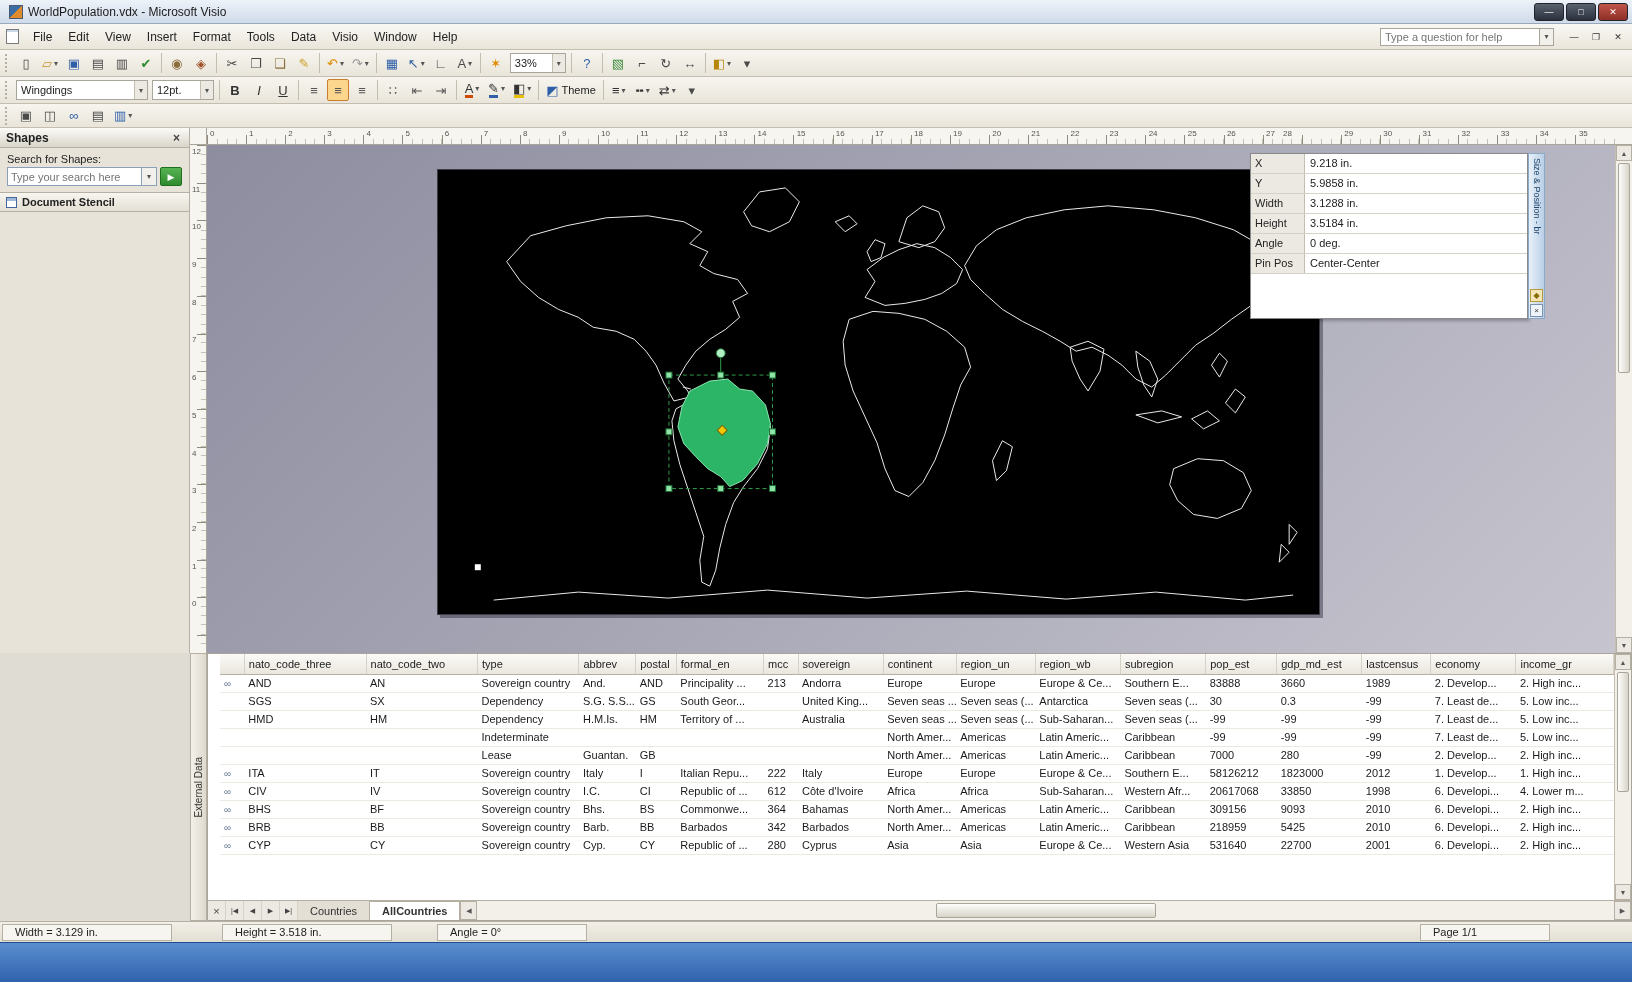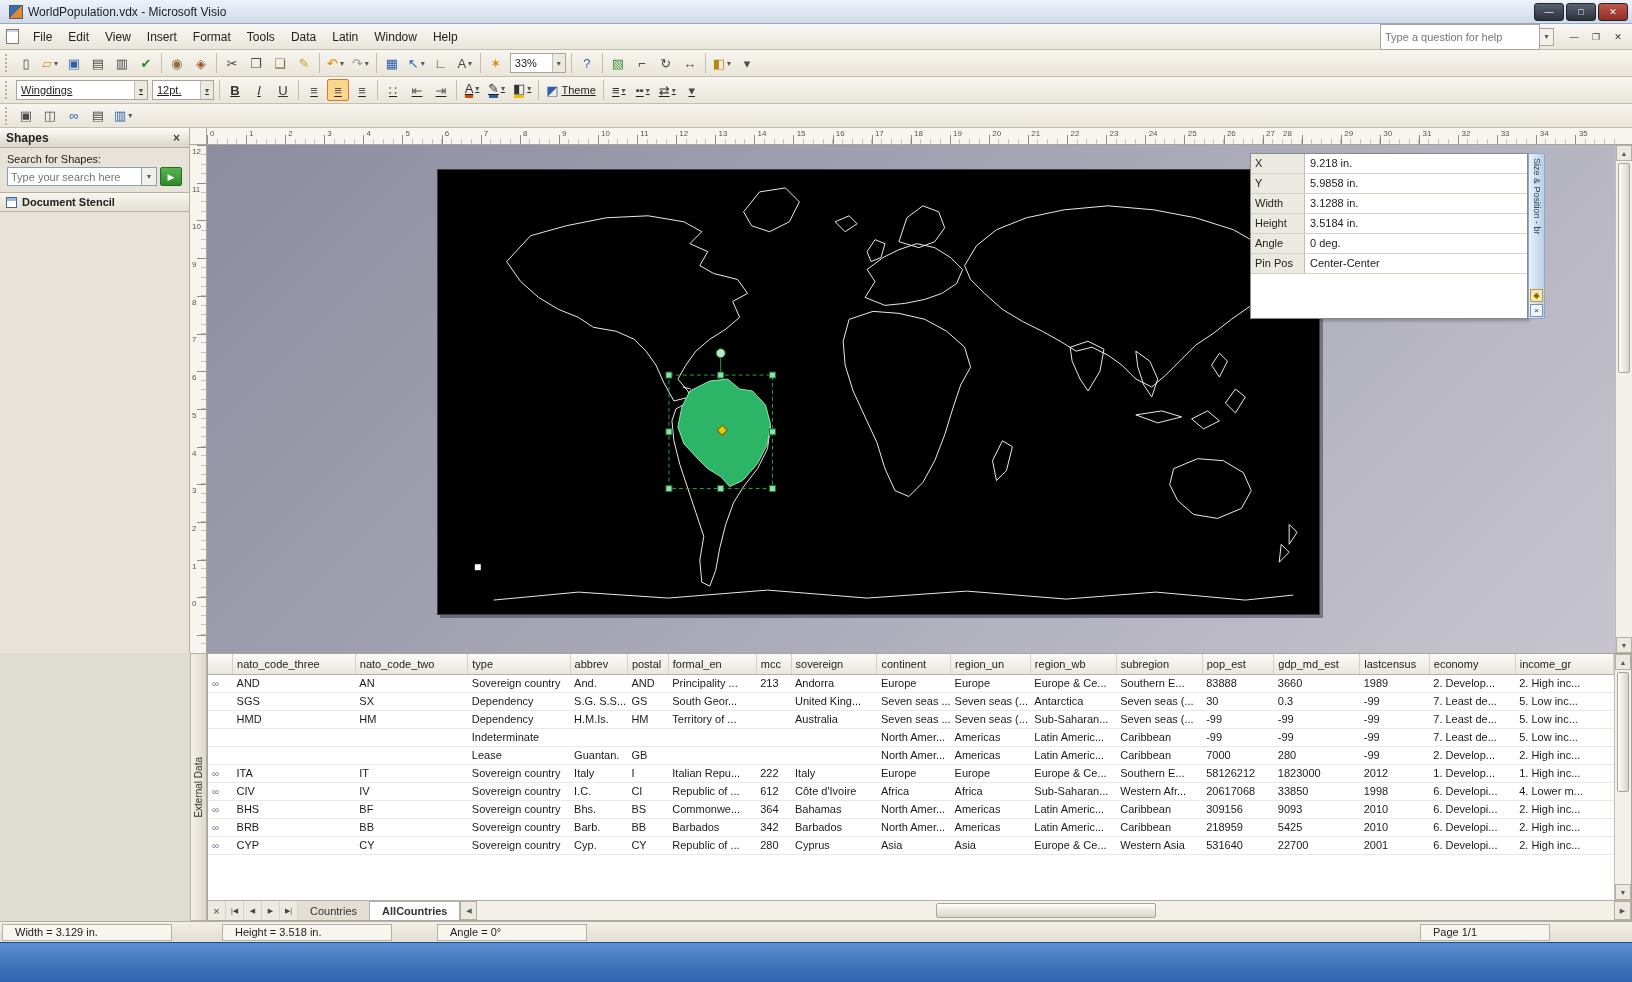--- a/index.html
+++ b/index.html
@@ -16,21 +16,21 @@
   .wbtn{width:30px;height:18px;background:linear-gradient(#5a6270,#2b313c);color:#fff;border:1px solid #20242c;
     border-radius:3px;display:flex;align-items:center;justify-content:center;font-size:9px;cursor:default;}
   .wbtn.close{background:linear-gradient(#c0564a,#8e2f25);}
 
   
   .menubar{height:26px;flex:0 0 26px;display:flex;align-items:center;background:linear-gradient(#faf8f4,#e9e5da);
     border-bottom:1px solid #c3beb0;padding:0 4px;}
   .menu-item{padding:4px 8px;font-size:12px;cursor:default;}
   .docicon{width:13px;height:15px;background:#fff;border:1px solid #7a7a7a;margin:0 6px 0 2px;box-shadow:inset 0 2px 0 #c9d8ea;}
   .helpbox{margin-left:auto;display:flex;align-items:center;}
-  .helpbox input{width:160px;height:18px;border:1px solid #a9a59a;font-size:11px;padding:12px 4px;color:#444;font-family:"Liberation Sans",sans-serif;}
+  .helpbox input{width:160px;height:18px;border:1px solid #a9a59a;font-size:11px;padding:4px 4px;color:#444;font-family:"Liberation Sans",sans-serif;}
   .mini-dd{width:14px;height:18px;border:1px solid #a9a59a;border-left:none;background:#f2f0ea;font-size:8px;display:flex;align-items:center;justify-content:center;color:#555;}
   .doc-controls{display:flex;margin-left:10px;gap:2px;}
   .doc-btn{width:20px;height:16px;display:flex;align-items:center;justify-content:center;font-size:9px;color:#333;border:1px solid transparent;}
 
   
   .toolbar{display:flex;align-items:center;background:linear-gradient(#f7f5ef,#e9e5da);border-bottom:1px solid #c3beb0;padding:0 4px;}
   .tb1{height:27px;flex:0 0 27px;}
   .tb2{height:27px;flex:0 0 27px;}
   .tb3{height:24px;flex:0 0 24px;}
   .tb-grip{width:5px;height:18px;margin:0 4px 0 1px;border-left:2px dotted #b5b0a3;}
@@ -134,21 +134,21 @@
   .sb-track{flex:1;}
 
   
   .extdata{flex:0 0 268px;display:flex;background:#dfdcd3;}
   .ext-gap{flex:0 0 190px;}
   .ext-vtab{flex:0 0 17px;background:linear-gradient(to right,#f3f1ea,#ddd9cd);border:1px solid #b5b0a3;
     display:flex;align-items:center;justify-content:center;}
   .ext-vtab span{writing-mode:vertical-rl;transform:rotate(180deg);font-size:10px;color:#333;white-space:nowrap;}
   .ext-main{flex:1;display:flex;flex-direction:column;border:1px solid #a9a59a;background:#fff;min-width:0;}
   .ext-tablewrap{flex:1;display:flex;min-height:0;}
-  .ext-scrollarea{flex:1;overflow:hidden;}
+  .ext-scrollarea{flex:1;overflow:hidden;margin-left:12px;}
   table.ed{width:100%;border-collapse:collapse;table-layout:fixed;font-size:11px;}
   table.ed th{height:20px;font-weight:normal;text-align:left;padding:2px 4px;color:#222;
     background:linear-gradient(#fbfaf7,#e9e6dd);border-right:1px solid #d5d2c8;border-bottom:1px solid #b5b0a3;
     overflow:hidden;white-space:nowrap;}
   table.ed td{height:18px;padding:1px 4px;border-bottom:1px solid #ebe9e1;overflow:hidden;white-space:nowrap;color:#1a1a1a;}
   .link-ic{color:#6b7f94;font-size:10px;}
   .ext-vscroll{flex:0 0 17px;background:#f2f0e9;border-left:1px solid #c3beb0;display:flex;flex-direction:column;}
   .ext-bottom{flex:0 0 20px;display:flex;align-items:stretch;background:#ece9e2;border-top:1px solid #b5b0a3;}
   .ext-close{width:18px;display:flex;align-items:center;justify-content:center;font-size:11px;color:#444;border-right:1px solid #d5d2c8;}
   .ed-tab{padding:2px 12px;font-size:11px;display:flex;align-items:center;background:#e3dfd4;border-right:1px solid #b5b0a3;color:#333;}
@@ -186,21 +186,21 @@
   <div class="menubar">
     <div class="docicon"></div>
     <div id="menu-items" style="display:flex;">
         <div class="menu-item">File</div>
         <div class="menu-item">Edit</div>
         <div class="menu-item">View</div>
         <div class="menu-item">Insert</div>
         <div class="menu-item">Format</div>
         <div class="menu-item">Tools</div>
         <div class="menu-item">Data</div>
-        <div class="menu-item">Latin</div>
+        <div class="menu-item">Visio</div>
         <div class="menu-item">Window</div>
         <div class="menu-item">Help</div>
       </div>
     <div class="helpbox">
       <input type="text" placeholder="Type a question for help" style="">
       <div class="mini-dd">▾</div>
     </div>
     <div class="doc-controls" id="doc-controls">
         <div class="doc-btn">—</div>
         <div class="doc-btn">❐</div>
@@ -304,21 +304,21 @@
           <span class="tb-glyph" style="color: rgb(184, 134, 11);">◧</span>
           <span class="tb-dd">▾</span>
         </div>
         <div class="tb-btn">
           <span class="tb-glyph" style="color: rgb(74, 74, 74);">▾</span>
         </div>
       </div>
   </div>
   <div class="toolbar tb2">
     <div class="tb-grip"></div>
-    <div id="tb-formatting" style="display:flex;align-items:center;text-decoration:underline;">
+    <div id="tb-formatting" style="display:flex;align-items:center;">
         <div class="tb-combo" style="width: 132px;">
           <span class="tb-combo-val">Wingdings</span>
           <span class="tb-dd">▾</span>
         </div>
         <div class="tb-combo" style="width: 62px;">
           <span class="tb-combo-val">12pt.</span>
           <span class="tb-dd">▾</span>
         </div>
         <div class="tb-sep"></div>
         <div class="tb-btn">

